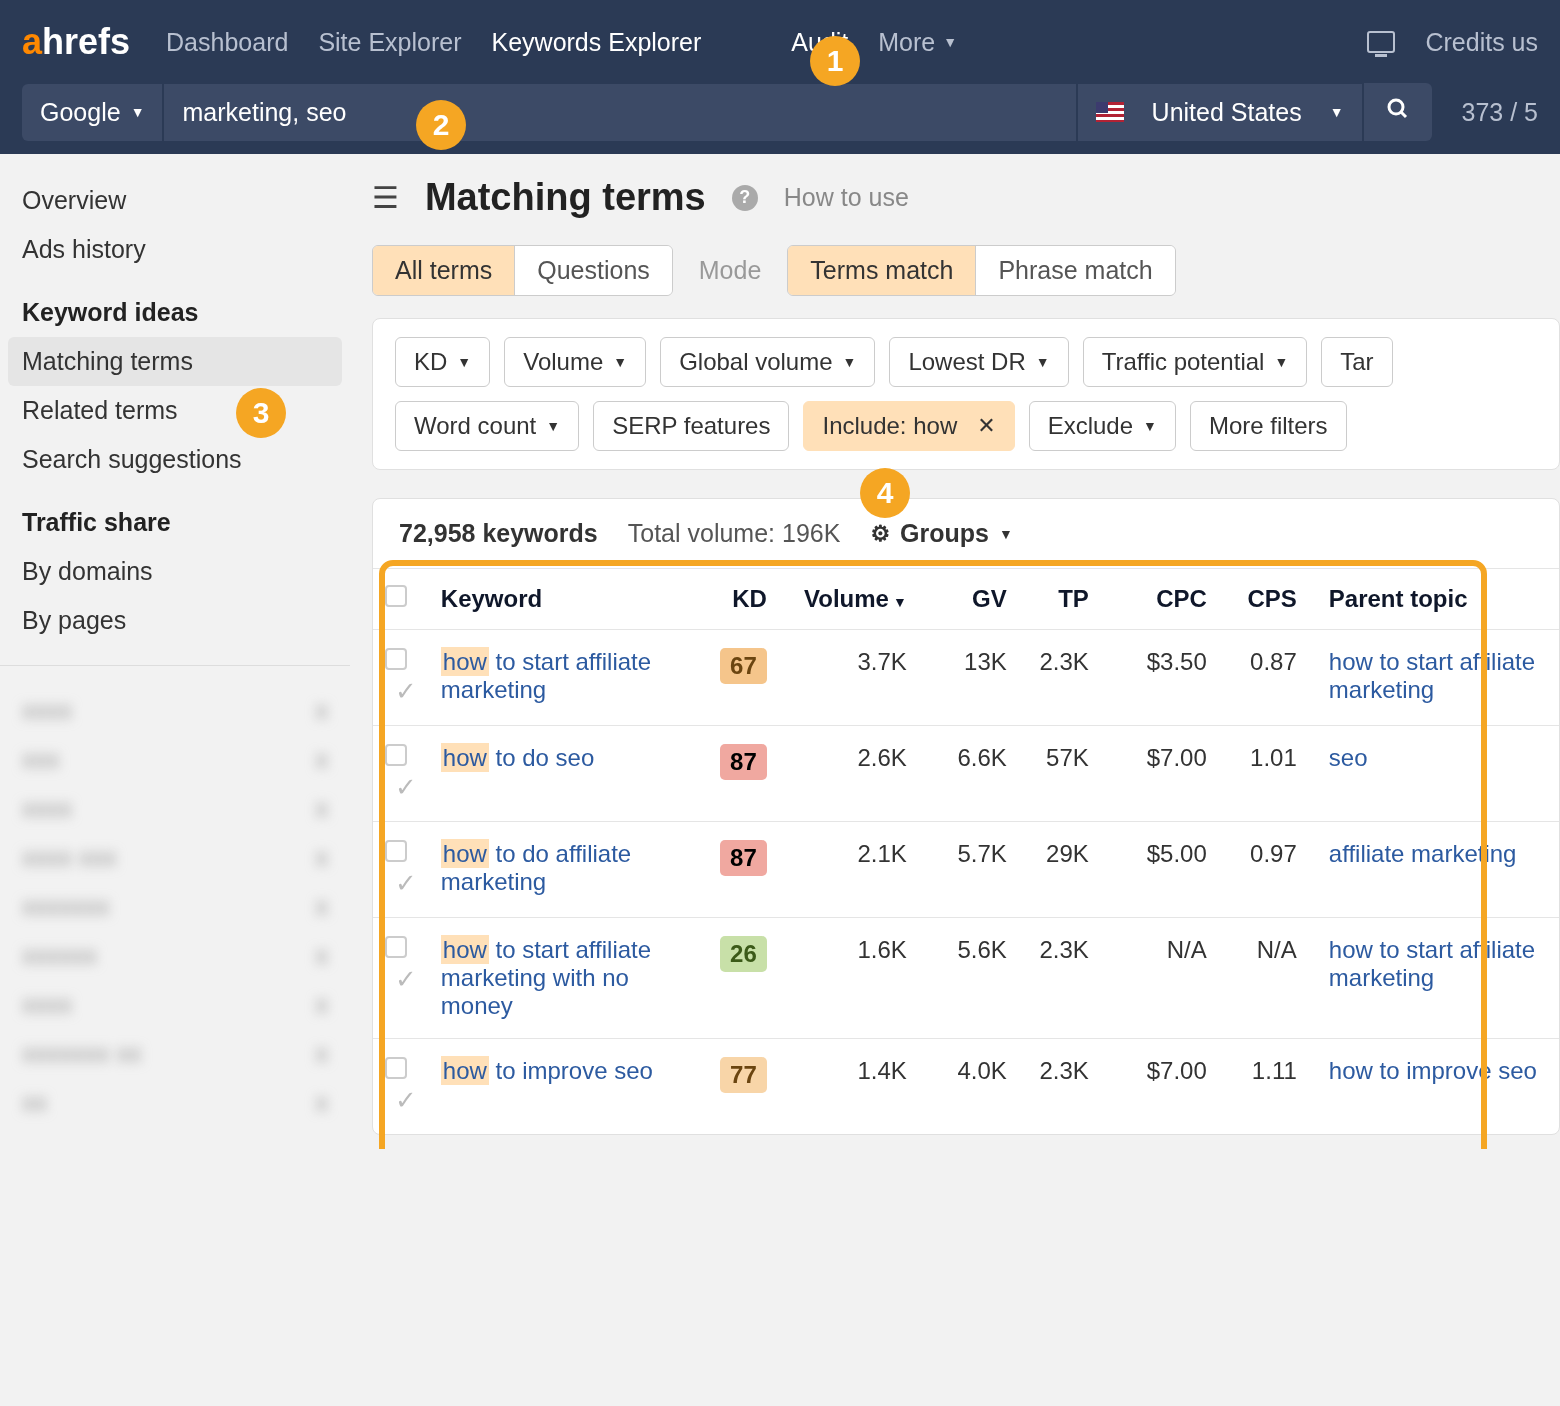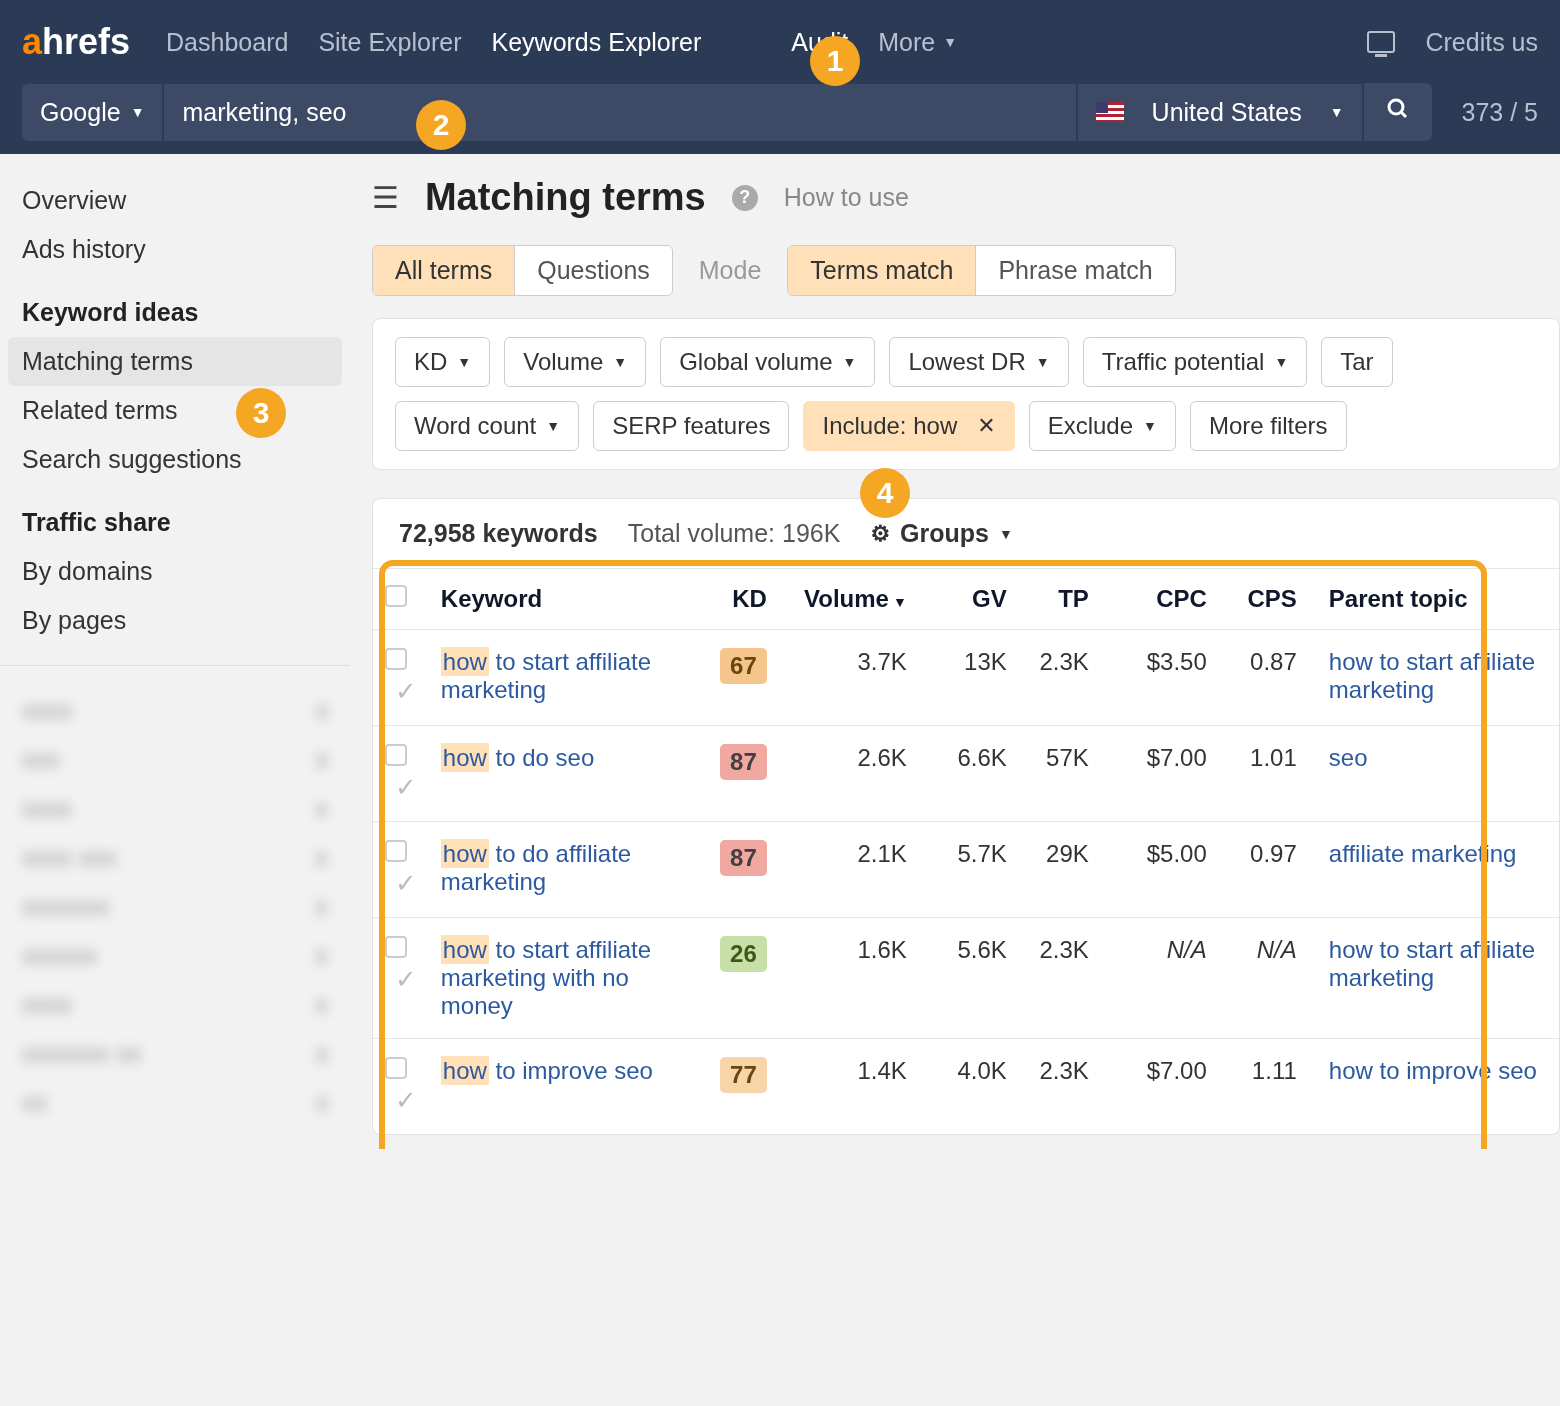--- a/index.html
+++ b/index.html
@@ -67,24 +67,24 @@
 
 .keyword-table { width: 100%; border-collapse: collapse; }
 .keyword-table th { text-align: left; padding: 16px 12px; font-size: 24px; font-weight: 700; color: #0f172a; border-top: 1px solid #e5e5e5; }
 .keyword-table th.right, .keyword-table td.right { text-align: right; }
 .keyword-table td { padding: 18px 12px; font-size: 24px; color: #333; border-top: 1px solid #e5e5e5; vertical-align: top; }
 .keyword-table td.keyword-cell { color: #2c5aa0; max-width: 210px; }
 .keyword-cell a { color: #2c5aa0; text-decoration: none; }
 .highlight { background: #ffe0b8; padding: 1px 2px; }
 .kd-badge { padding: 4px 10px; border-radius: 5px; font-weight: 600; display: inline-block; min-width: 42px; text-align: center; }
 .kd-orange { background: #f5c58b; color: #6b4510;}
-.kd-red { background: #f0a8a0; color: #404040;}
+.kd-red { background: #f0a8a0; color: #000000;}
 .kd-green { background: #c8e0a8; color: #3b5a18;}
 .kd-ltorange { background: #f8d5a8; color: #6b4510;}
-.na { color: #aaa; font-style: italic; }
+.na { color: #aaa; }
 .parent-link { color: #2c5aa0; text-decoration: none; }
 .checkbox { width: 22px; height: 22px; border: 2px solid #ccc; border-radius: 4px; display: inline-block; }
 .check-icon { color: #bbb; font-size: 26px; margin-left: 10px; }
 .vol-sort { font-size: 14px; margin-left: 4px; }
 
 .highlight-box { border: 6px solid #f5a623; border-radius: 14px; position: absolute; pointer-events: none; }
 
 .caret { font-size: 14px; }
 
 .annotation-badge { width: 50px; height: 50px; border-radius: 50%; background: #f5a623; color: #fff; font-size: 30px; font-weight: 700; display: flex; align-items: center; justify-content: center; position: absolute; z-index: 100; }

